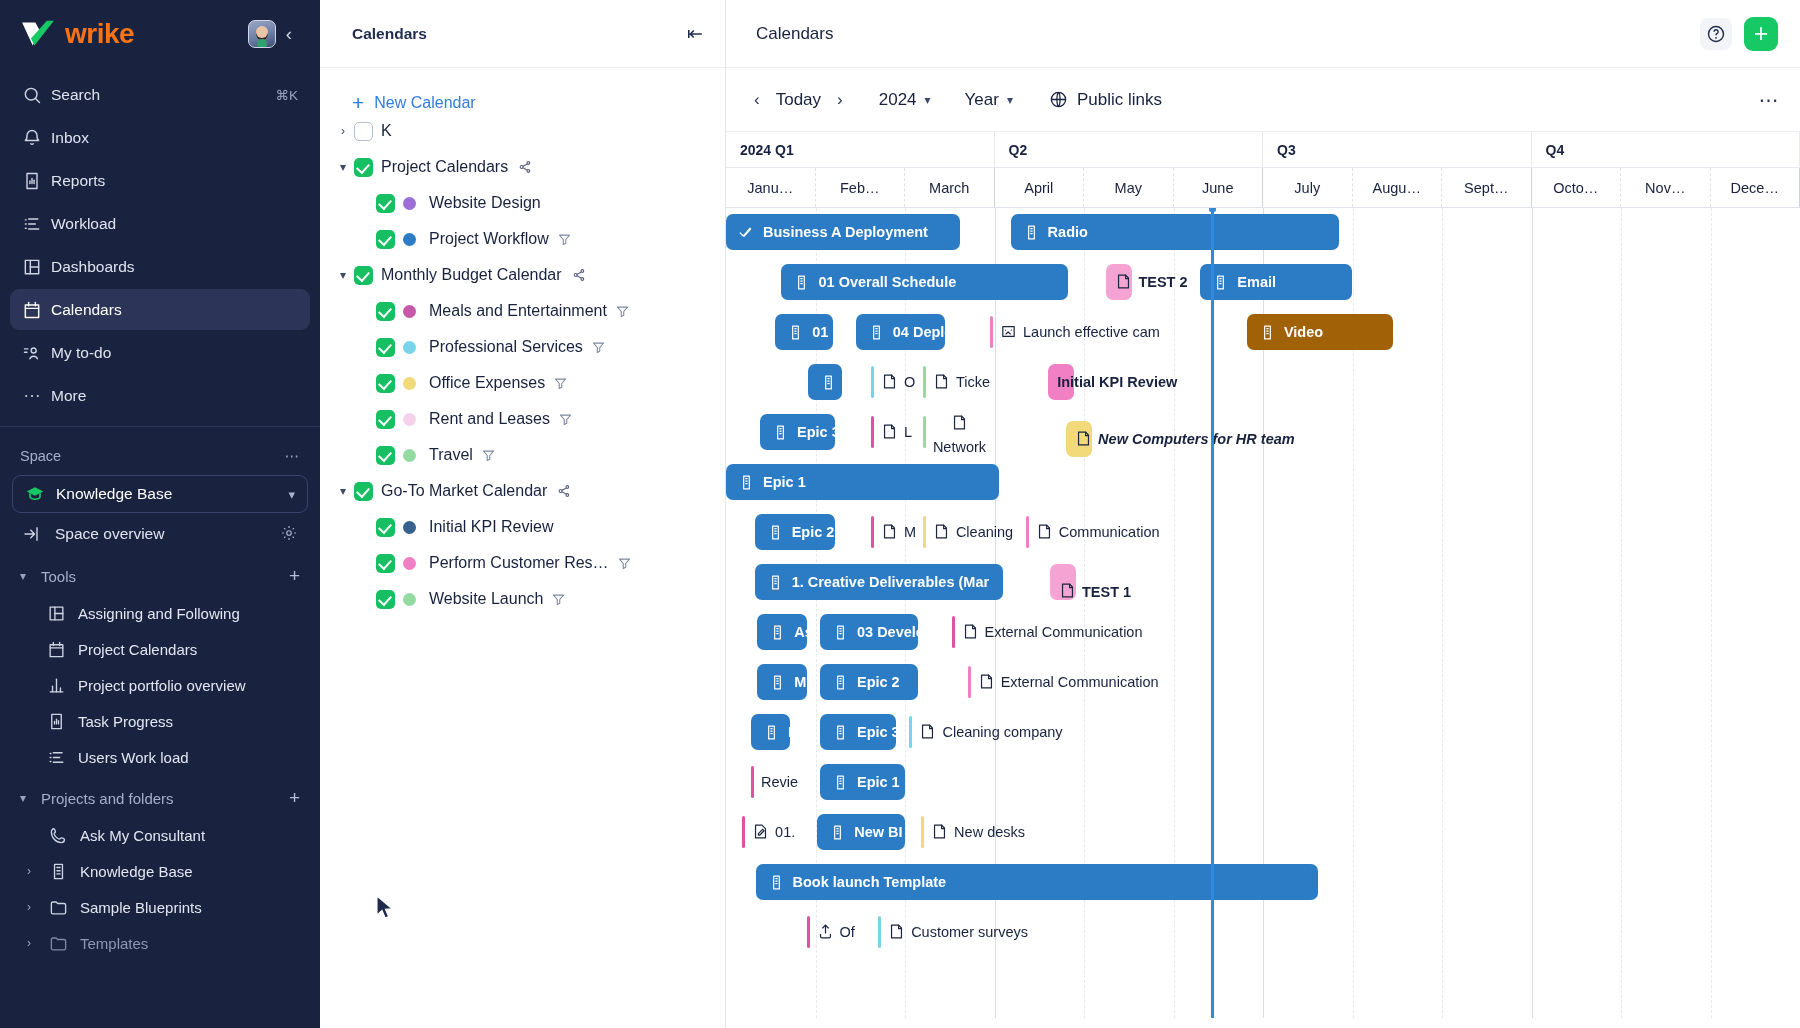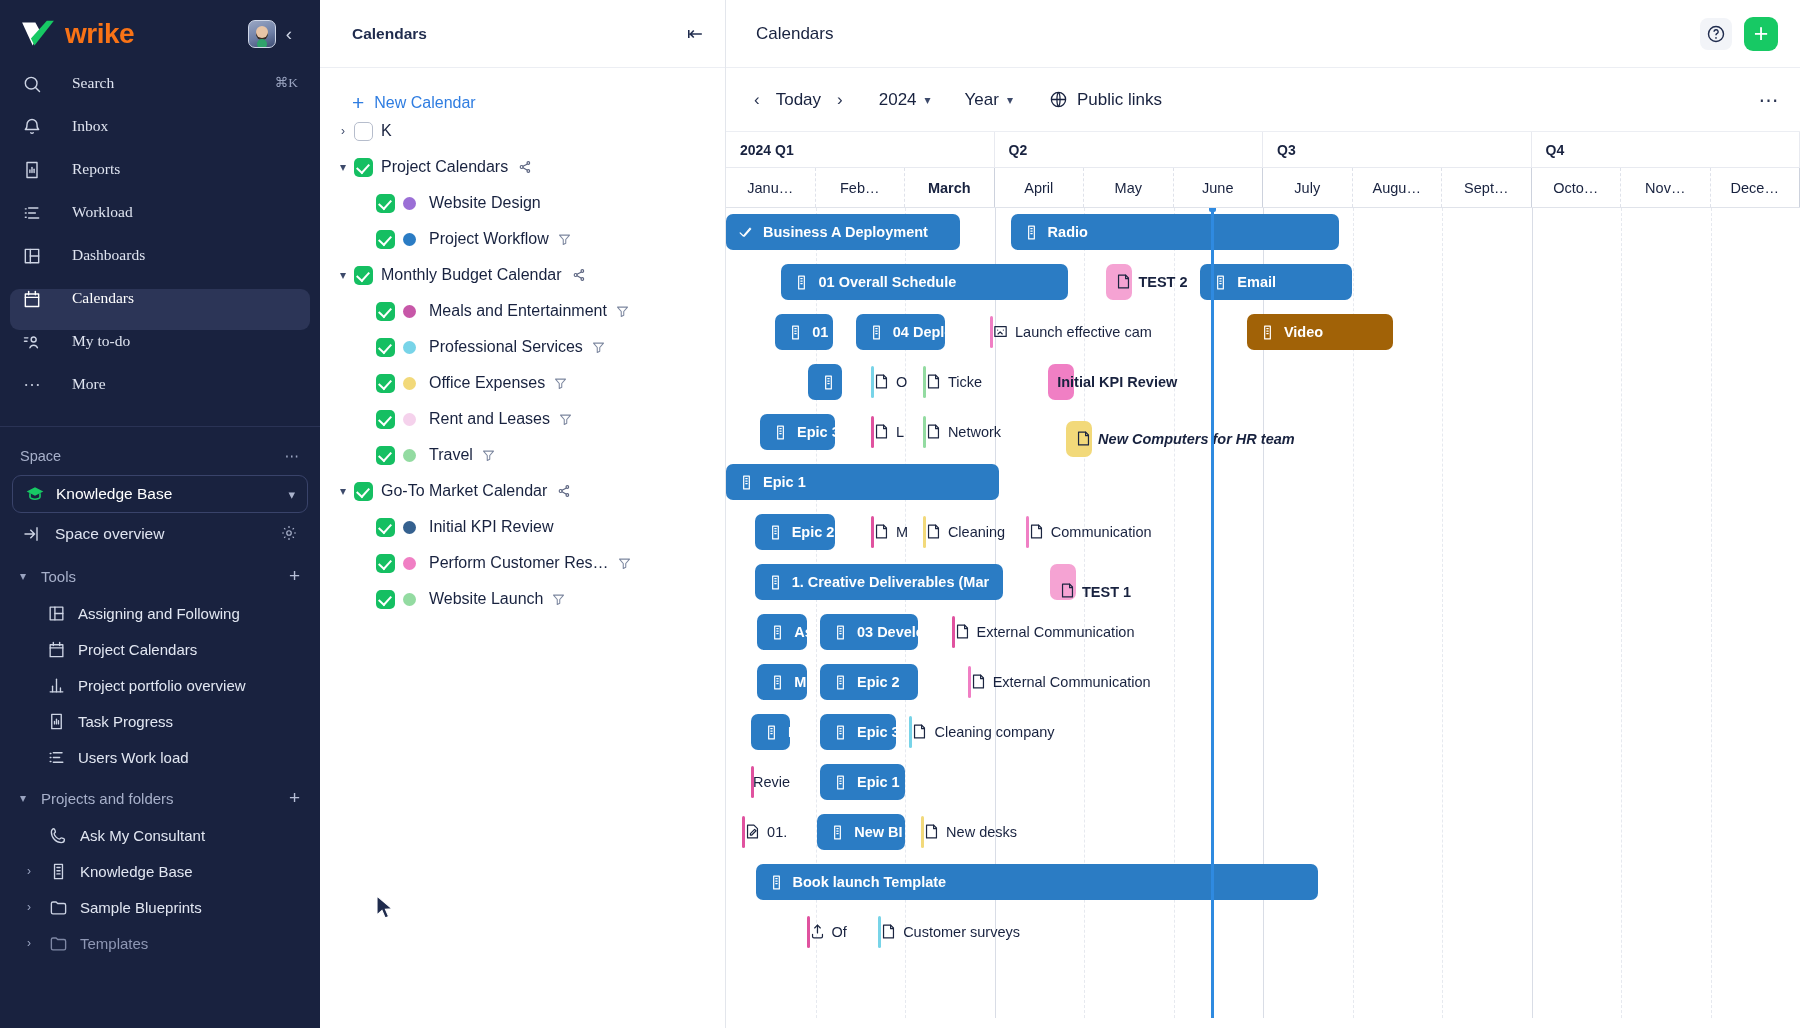--- a/index.html
+++ b/index.html
@@ -31,23 +31,23 @@
   }
   .avatar::after {
     content:""; position:absolute; left:50%; top:5px; transform:translateX(-50%);
     width:12px; height:12px; border-radius:50%; background:#e8c5a6;
     box-shadow: 0 12px 0 -1px #2fa36b, 0 2px 0 0 #3a2d25;
   }
   .collapse-chev { width: 26px; text-align: center; color: #cdd4e4; font-size: 19px; cursor: pointer; }
 
   .nav-list { margin-top: 6px; }
   .nav-item {
-    display: flex; gap: 30px;
+    display: flex; align-items: center; gap: 9px;
     height: 41px; margin: 2px 10px; padding: 0 12px;
-    border-radius: 9px; cursor: pointer; color: #dfe4f0; font-size: 15.5px; font-family: Liberation Serif, serif;
+    border-radius: 9px; cursor: pointer; color: #dfe4f0; font-size: 15.5px;
   }
   .nav-item .ic { width: 20px; height: 20px; flex: 0 0 20px; display:flex; align-items:center; justify-content:center; }
   .nav-item.active { background: #2c3557; color: #fff; }
   .nav-item .kbd { margin-left: auto; font-size: 13.5px; color: #9aa4c0; }
 
   .nav-sep { height: 1px; background: #2a3355; margin: 10px 0 0 0; }
 
   .section-head {
     display: flex; align-items: center; height: 34px;
     padding: 0 20px; margin-top: 12px; font-size: 14.5px; color: #a7b0ca;
@@ -189,21 +189,21 @@
   .bar.arrow::after {
     content:""; position: absolute; right: -11px; top: 0; width: 0; height: 0;
     border-top: 18px solid transparent; border-bottom: 18px solid transparent;
     border-left: 11px solid #2b7cc4;
   }
   .bar .ic { flex: 0 0 auto; display:flex; align-items:center; }
 
   .milestone {
     position: absolute; display: flex; align-items: center; gap: 7px;
     font-size: 14.5px; color: #18223f; white-space: nowrap; cursor: pointer; z-index: 12;
-    height: 36px; padding-left: 2px;
+    height: 36px; padding-left: 10px;
   }
   .mk-line { position:absolute; left:0; top:2px; width: 3px; height: 32px; border-radius: 2px; }
   .chip {
     position: absolute; border-radius: 7px; height: 36px; display:flex; align-items:center;
     padding: 0 9px 0 9px; gap: 7px; font-size: 14.5px; color:#18223f; white-space:nowrap;
     cursor: pointer; z-index: 12; font-weight: 700;
   }
   .txt-ic { width: 16px; height: 18px; flex:0 0 16px; }
 
   .cursor-arrow { position: absolute; z-index: 60; pointer-events: none; }
@@ -642,21 +642,21 @@
             <span>Q4</span>
           </div>
         </div>
       <div class="tl-months" id="tl-months">
           <div class="m-cell" style="width: 89.5px;">
             <span>Janu…</span>
           </div>
           <div class="m-cell" style="width: 89.5px;">
             <span>Feb…</span>
           </div>
-          <div class="m-cell qend" style="width: 89.5px; font-weight: bold;">
+          <div class="m-cell qend" style="width: 89.5px;">
             <span>March</span>
           </div>
           <div class="m-cell" style="width: 89.5px;">
             <span>April</span>
           </div>
           <div class="m-cell" style="width: 89.5px;">
             <span>May</span>
           </div>
           <div class="m-cell qend" style="width: 89.5px;">
             <span>June</span>
@@ -827,21 +827,21 @@
             <span>Epic 3</span>
           </div>
           <div class="milestone" style="left: 144.99px; top: 206px;">
             <span class="mk-line" style="background: rgb(224, 82, 159);"></span>
             <span class="txt-ic"><svg width="17" height="17" viewBox="0 0 24 24" fill="none" stroke="#1b2540" stroke-width="1.7" stroke-linecap="round" stroke-linejoin="round">
                 <path d="M5 3h10l4 4v14H5z"></path>
                 <path d="M15 3v5h4"></path>
               </svg></span>
             <span>L</span>
           </div>
-          <div class="milestone" style="left: 196.9px; top: 206px;">
+          <div class="milestone" style="left: 196.9px; top: 206px; flex-direction: column;">
             <span class="mk-line" style="background: rgb(147, 219, 161);"></span>
             <span class="txt-ic"><svg width="17" height="17" viewBox="0 0 24 24" fill="none" stroke="#1b2540" stroke-width="1.7" stroke-linecap="round" stroke-linejoin="round">
                 <path d="M5 3h10l4 4v14H5z"></path>
                 <path d="M15 3v5h4"></path>
               </svg></span>
             <span>Network</span>
           </div>
           <div class="chip" style="left: 340.1px; top: 213px; font-style: italic;">
             <span style="position: absolute; left: 0px; top: 0px; height: 36px; border-radius: 7px; z-index: -1; width: 26px; background: rgb(242, 217, 122);"></span>
             <span class="txt-ic"><svg width="17" height="17" viewBox="0 0 24 24" fill="none" stroke="#1b2540" stroke-width="1.7" stroke-linecap="round" stroke-linejoin="round">

